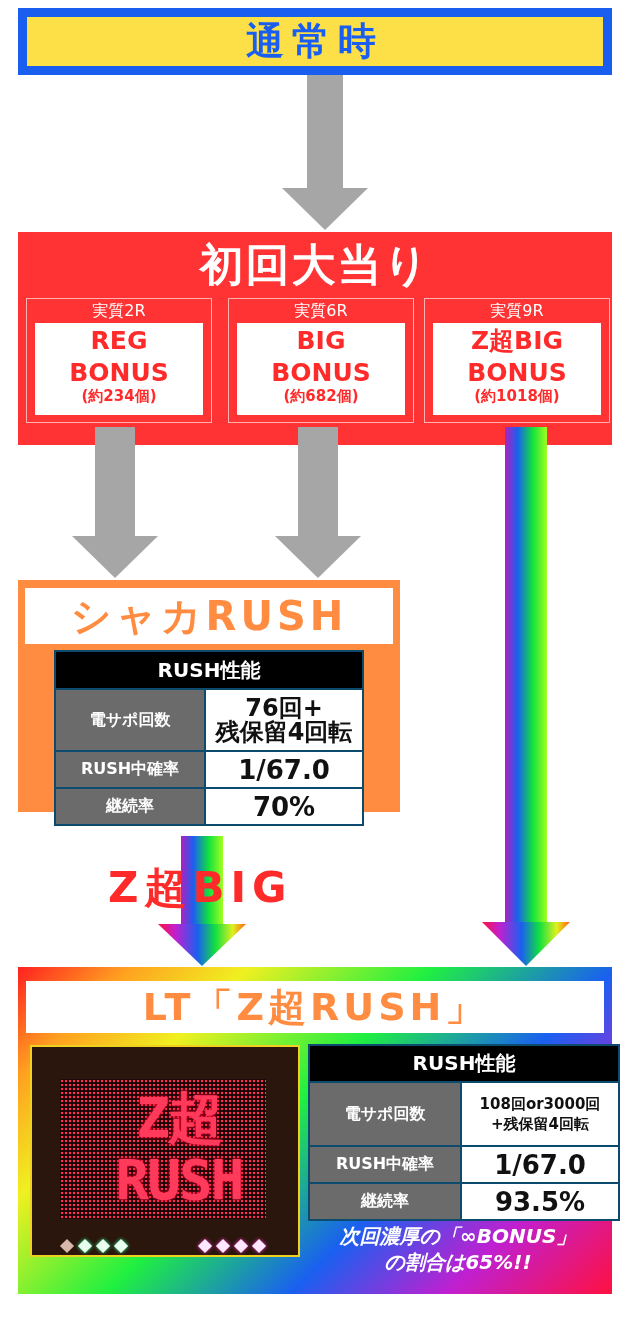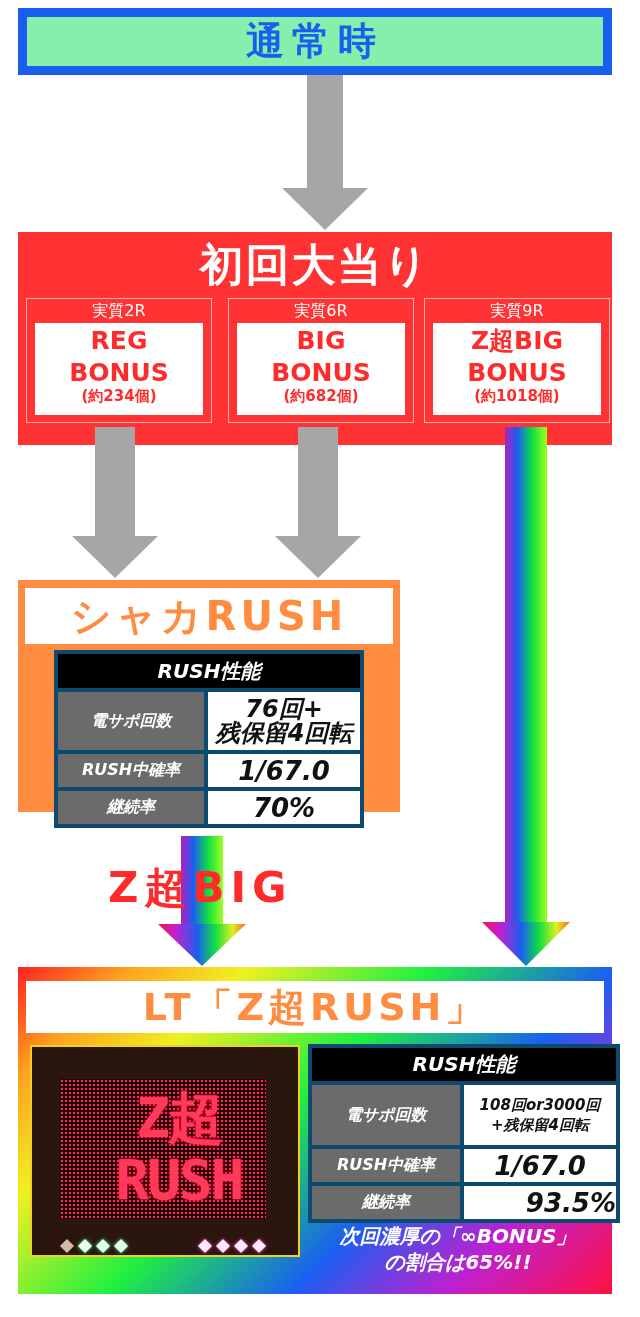--- a/index.html
+++ b/index.html
@@ -1,21 +1,21 @@
 <!DOCTYPE html>
 <html><head>
 <meta charset="utf-8">
 <style>
   * { box-sizing: border-box; margin: 0; padding: 0; }
   html, body { width: 640px; height: 1317px; background: #ffffff; overflow: hidden; }
   body { position: relative; font-family: "DejaVu Sans", "Liberation Sans", sans-serif; }
   .abs { position: absolute; }
 
   
-  #normal-box { left: 18px; top: 8px; width: 594px; height: 67px; border: 9px solid #1a5ef0; background: #86efac;
+  #normal-box { left: 18px; top: 8px; width: 594px; height: 67px; border: 9px solid #1a5ef0; background: #fde047;
     display: flex; align-items: center; justify-content: center; }
   #normal-box span { color: #1a5ef0; font-weight: bold; font-size: 38px; letter-spacing: 8px; }
 
   
   .gray-shaft { background: #a6a6a6; }
   .gray-head { width: 0; height: 0; border-left: 43px solid transparent; border-right: 43px solid transparent; border-top: 42px solid #a6a6a6; }
 
   
   #first-hit-box { left: 18px; top: 232px; width: 594px; height: 213px; background: #ff3333; }
   #first-hit-title { left: 0; top: 4px; width: 594px; text-align: center; color: #fff; font-weight: bold; font-size: 44px; letter-spacing: 2px; }
@@ -28,21 +28,21 @@
   
   .rainbow-v { background: linear-gradient(to right, #b020c0 0%, #1a60f0 30%, #10e040 65%, #a0ff20 100%); }
 
   
   #shaka-box { left: 18px; top: 580px; width: 382px; height: 232px; background: #ff8c40; }
   #shaka-title-box { left: 7px; top: 8px; width: 368px; height: 56px; background: #fff; text-align: center; }
   #shaka-title-box span { color: #ff8c40; font-weight: bold; font-size: 40px; letter-spacing: 4px; line-height: 56px; }
 
   
   .rush-table { border-collapse: collapse; position: absolute; }
-  .rush-table td, .rush-table th { border: 4px solid #0c4a6e; text-align: center; font-weight: bold; font-style: italic; }
+  .rush-table td, .rush-table th { border: 2px solid #0c4a6e; text-align: center; font-weight: bold; }
   .rush-table th { background: #000; color: #fff; }
   .rush-table td.lbl { background: #6b6b6b; color: #fff; }
   .rush-table td.val { background: #fff; color: #111; }
 
   
   #zbig-label { left: 108px; top: 860px; color: #ff2a2a; font-weight: bold; font-size: 42px; letter-spacing: 6px; }
 
   
   #lt-box { left: 18px; top: 967px; width: 594px; height: 327px;
     background: linear-gradient(135deg, #ff2020 0%, #ffa020 12%, #f0f020 25%, #20f040 45%, #1a60f0 65%, #c020d0 82%, #ff1040 100%); }
@@ -194,21 +194,21 @@
         <div>108回or3000回</div>
         <div>+残保留4回転</div>
       </td>
     </tr>
     <tr style="height:37px;">
       <td class="lbl" style="font-size:16px;">RUSH中確率</td>
       <td class="val" style="font-size:26px;">1/67.0</td>
     </tr>
     <tr style="height:37px;">
       <td class="lbl" style="font-size:16px;">継続率</td>
-      <td class="val" style="font-size:26px;text-align:right;">93.5%</td>
+      <td class="val" style="font-size:26px;">93.5%</td>
     </tr>
   </tbody>
     </table>
 
   <div id="lt-note" class="abs">
     <div>次回濃厚の「∞BONUS」</div>
     <div>の割合は65%!!</div>
   </div>
 </div>
 

